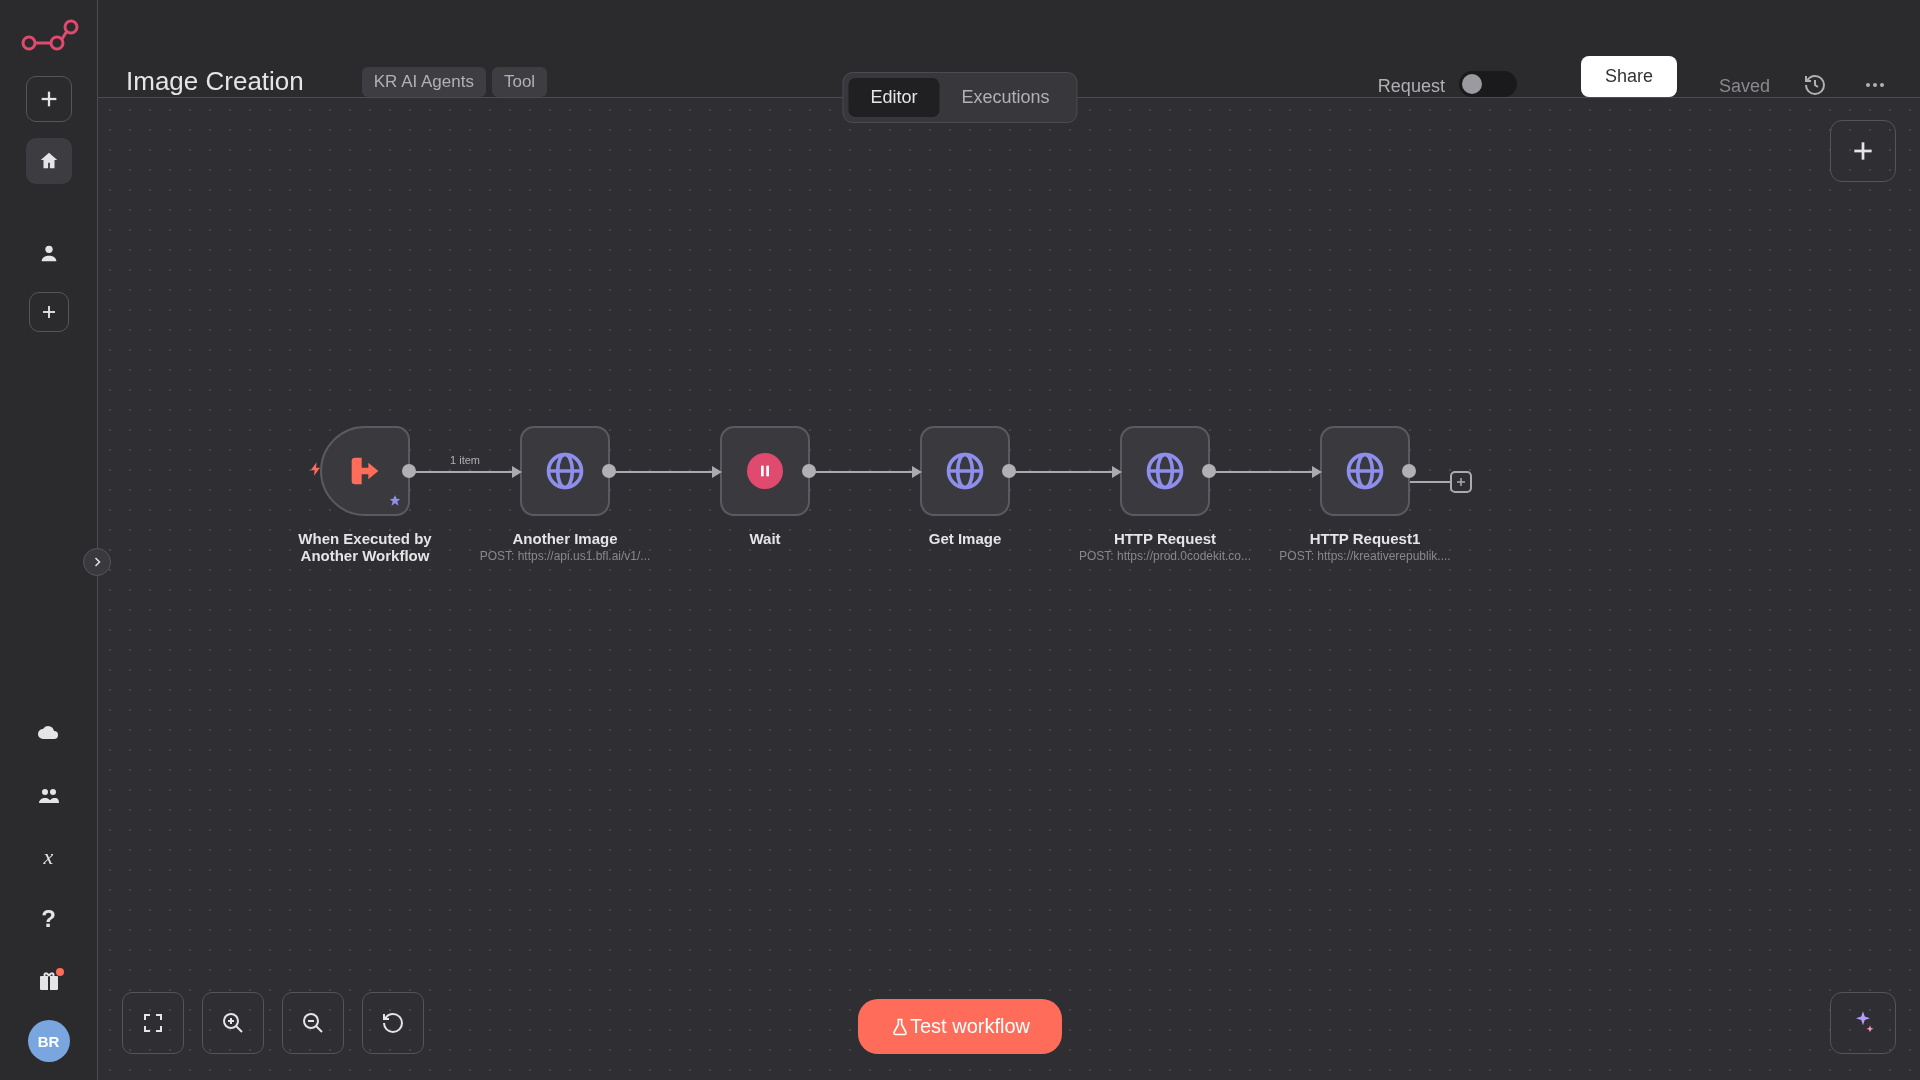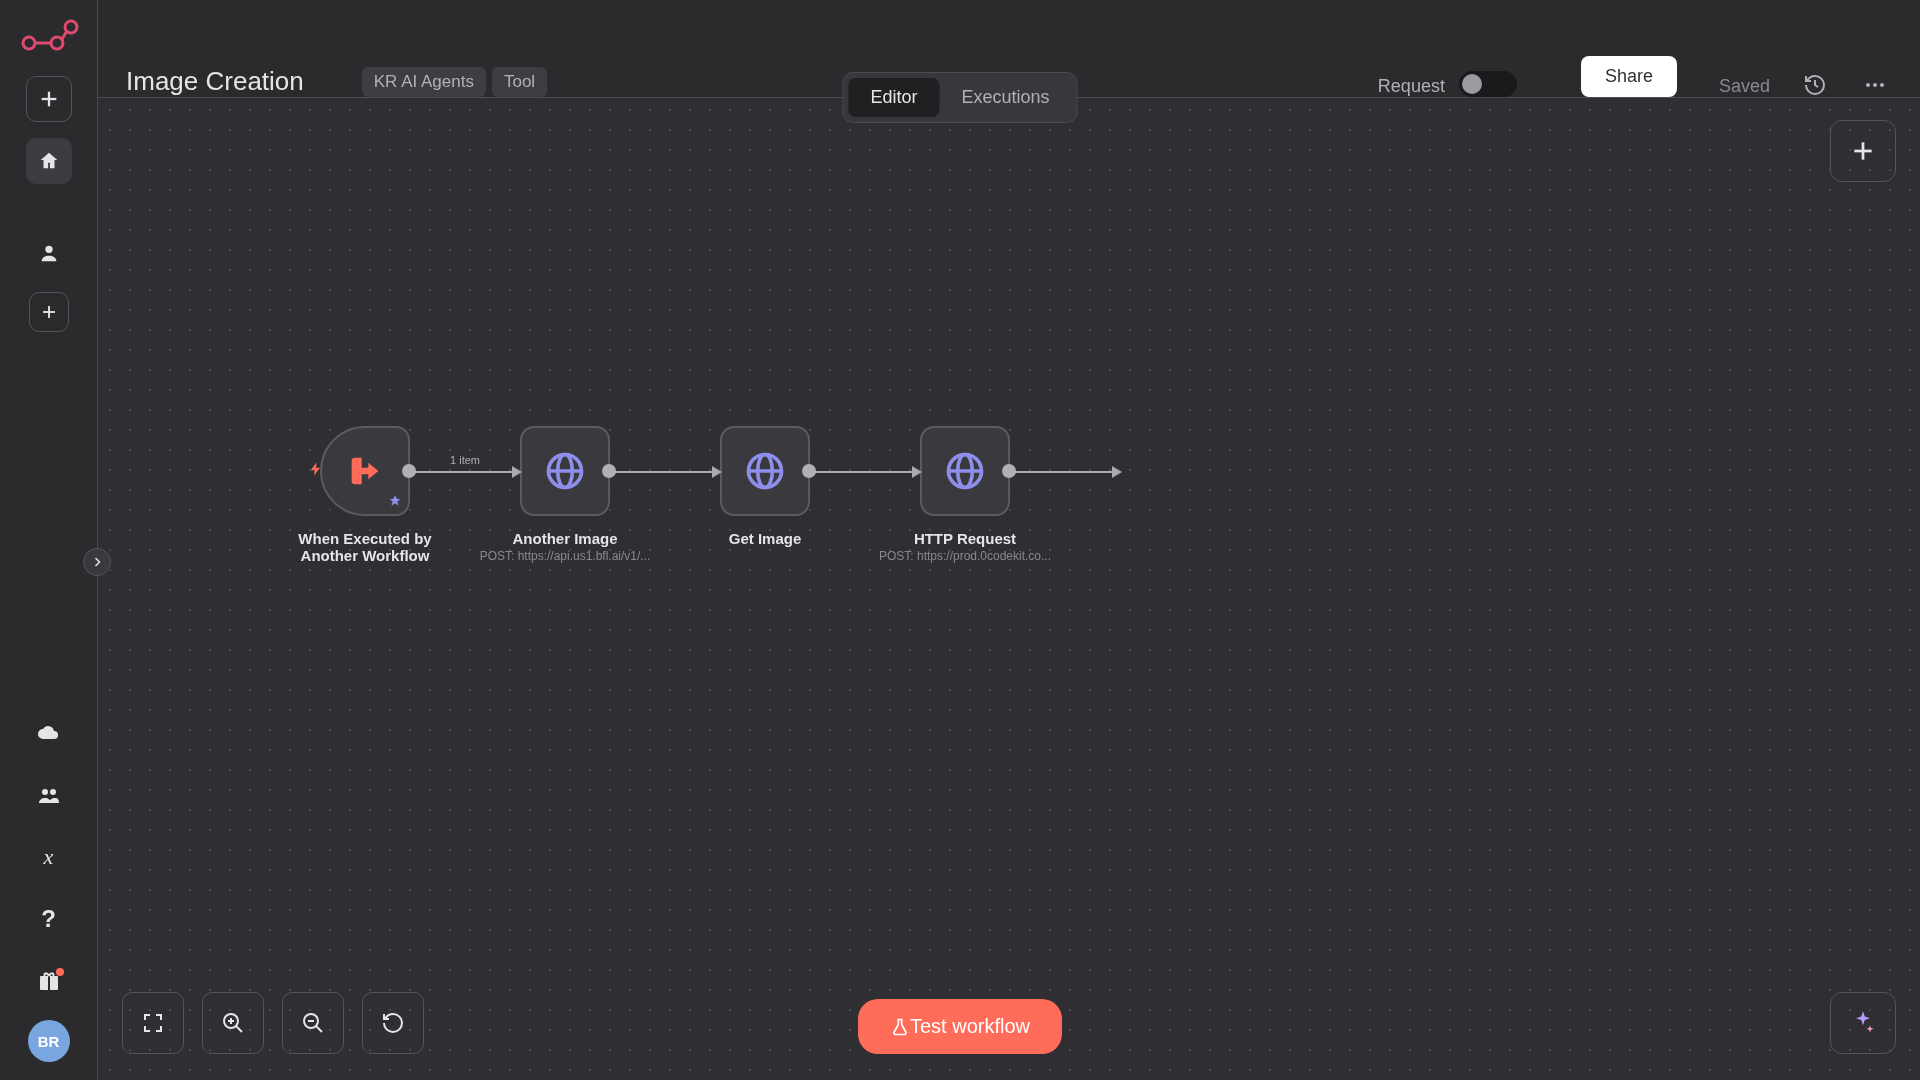--- a/index.html
+++ b/index.html
@@ -483,20 +483,33 @@
           <ellipse cx="12" cy="12" rx="4" ry="9"></ellipse>
           <line x1="3" y1="12" x2="21" y2="12"></line>
         </svg>
       <div class="port"></div>
     </div>
     <div class="node-label">Another Image</div>
     <div class="node-sub">POST: https://api.us1.bfl.ai/v1/...</div>
     <div class="connector"></div>
   </div>
 
+  <div class="node-wrap">
+    <div class="node-box">
+      <span style="width:36px;height:36px;border-radius:50%;background:#e04a6e;display:flex;align-items:center;justify-content:center;">
+        <svg width="16" height="16" viewBox="0 0 24 24" fill="#fff">
+            <rect x="6" y="4" width="4" height="16"></rect>
+            <rect x="14" y="4" width="4" height="16"></rect>
+          </svg>
+      </span>
+      <div class="port"></div>
+    </div>
+    <div class="node-label">Wait</div>
+    <div class="connector"></div>
+  </div>
 
   <div class="node-wrap">
     <div class="node-box">
       <svg width="44" height="44" viewBox="0 0 24 24" fill="none" stroke="#8e8eec" stroke-width="2">
           <circle cx="12" cy="12" r="9"></circle>
           <ellipse cx="12" cy="12" rx="4" ry="9"></ellipse>
           <line x1="3" y1="12" x2="21" y2="12"></line>
         </svg>
       <div class="port"></div>
     </div>
@@ -512,20 +525,41 @@
           <line x1="3" y1="12" x2="21" y2="12"></line>
         </svg>
       <div class="port"></div>
     </div>
     <div class="node-label">HTTP Request</div>
     <div class="node-sub">POST: https://prod.0codekit.co...</div>
     <div class="connector"></div>
   </div>
 
 
+  <div class="node-wrap">
+    <div class="node-box">
+      <svg width="44" height="44" viewBox="0 0 24 24" fill="none" stroke="#8e8eec" stroke-width="2">
+          <circle cx="12" cy="12" r="9"></circle>
+          <ellipse cx="12" cy="12" rx="4" ry="9"></ellipse>
+          <line x1="3" y1="12" x2="21" y2="12"></line>
+        </svg>
+      <div class="port"></div>
+    </div>
+    <div class="node-label">HTTP Request1</div>
+    <div class="node-sub">POST: https://kreativerepublik....</div>
+    <div class="flow-tail">
+      <div class="tail-line"></div>
+      <div class="tail-plus">
+        <svg width="12" height="12" viewBox="0 0 24 24" fill="none" stroke="currentColor" stroke-width="3">
+            <line x1="12" y1="4" x2="12" y2="20"></line>
+            <line x1="4" y1="12" x2="20" y2="12"></line>
+          </svg>
+      </div>
+    </div>
+  </div>
 
 </div>
 
 <div class="zoom-ctrls">
   <div class="zoom-btn">
     <svg width="24" height="24" viewBox="0 0 24 24" fill="none" stroke="#e5e5e7" stroke-width="2">
         <polyline points="4,9 4,4 9,4"></polyline>
         <polyline points="15,4 20,4 20,9"></polyline>
         <polyline points="20,15 20,20 15,20"></polyline>
         <polyline points="9,20 4,20 4,15"></polyline>

